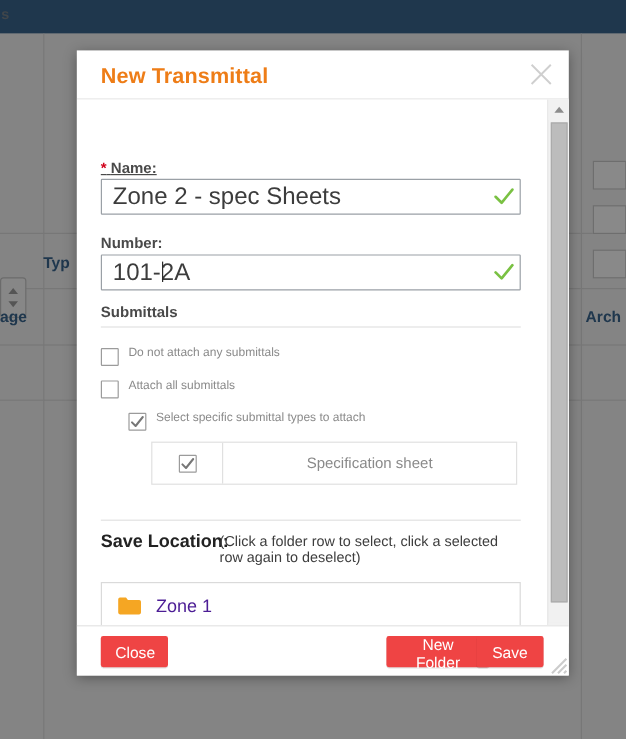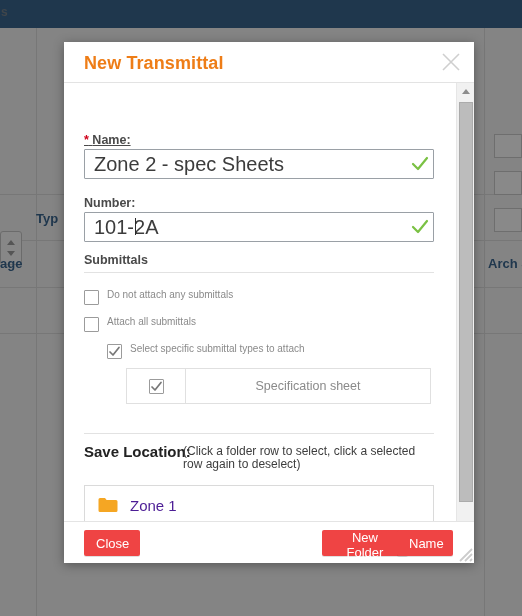--- a/index.html
+++ b/index.html
@@ -527,21 +527,21 @@
       </div>
       <div class="vscroll-thumb"></div>
       <div class="vscroll-btn down">
         <span class="tri"></span>
       </div>
     </div>
 
     <div class="modal-footer">
       <button class="btn btn-close">Close</button>
       <button class="btn btn-newfolder">New Folder</button>
-      <button class="btn btn-save">Name</button>
+      <button class="btn btn-save">Save</button>
       <div class="resize-grip">
         <svg width="18" height="18" viewBox="0 0 18 18">
           <path d="M17 5 L5 17 M17 10 L10 17 M17 15 L15 17" stroke="#cccccc" stroke-width="1.8" fill="none"></path>
         </svg>
       </div>
     </div>
 
   </div>
 </div>
 

